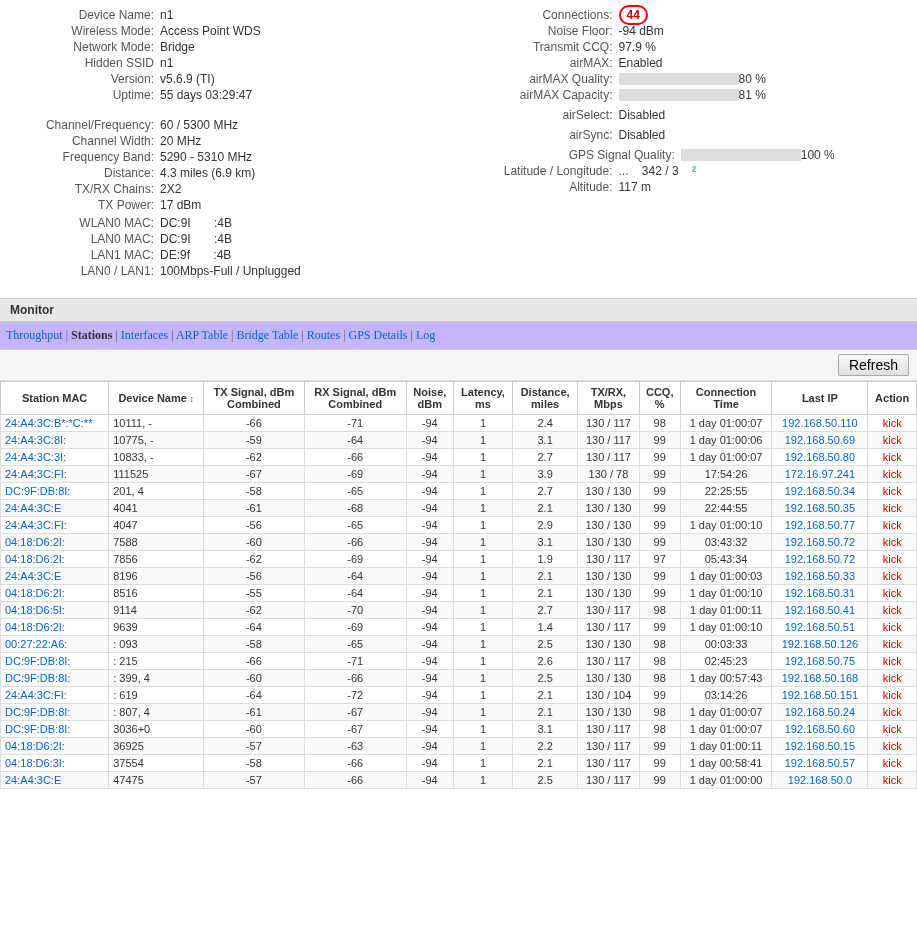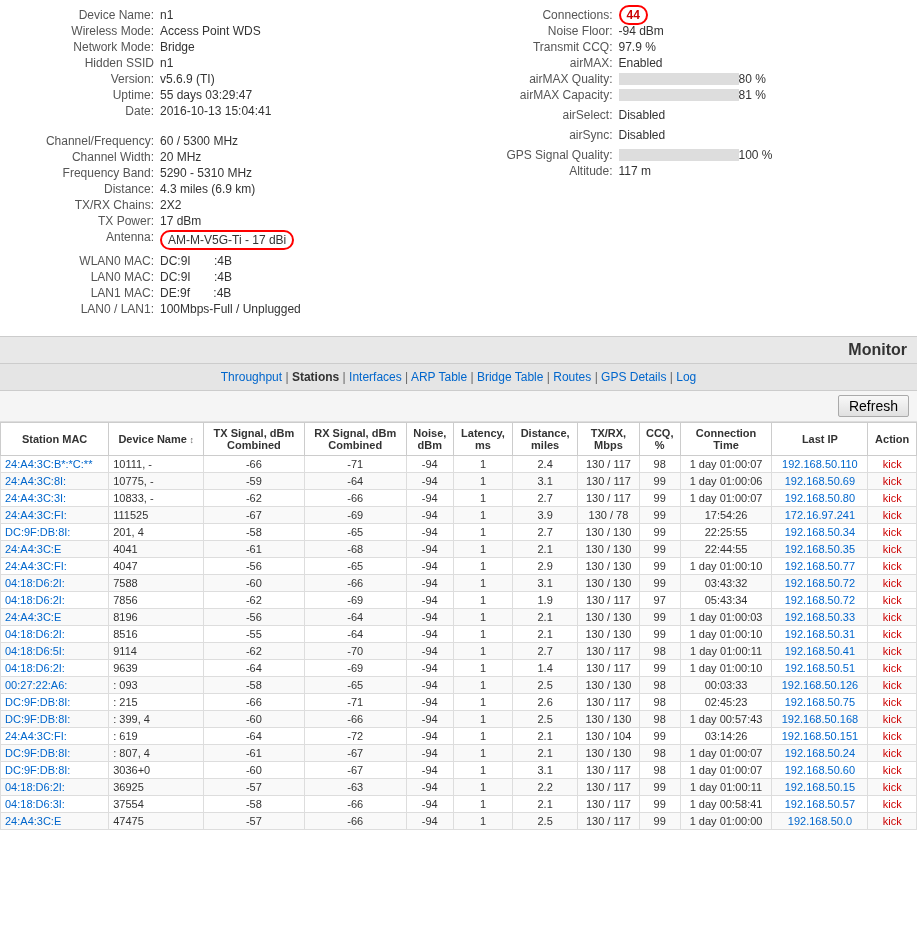--- a/index.html
+++ b/index.html
@@ -33,30 +33,30 @@
     .bar-airmax-quality { background: linear-gradient(to right, #ff0000, #ff8800, #ffff00, #88ff00, #00cc00); }
     .bar-airmax-capacity { background: linear-gradient(to right, #ff0000, #ff8800, #ffff00, #88ff00, #00cc00); }
     .bar-gps { background: linear-gradient(to right, #ff4400, #ffaa00, #ffff00, #aaff00, #00cc00, #00aaff); }
     
     .monitor-header { 
       background: #e8e8e8; 
       border-top: 1px solid #ccc; 
       border-bottom: 1px solid #ccc; 
       padding: 4px 10px; 
       font-weight: bold;
-      font-size: 16px;
+      font-size: 12px;
       margin-top: 10px;
-      text-align: right;
     }
     
     .nav-bar { 
-      text-align: center; 
+      text-align: left; 
       padding: 6px; 
       border-bottom: 1px solid #ccc;
-      background: #e5e5e5;
+      background: #c4b5fd;
+      font-family: Liberation Serif, serif;
     }
     .nav-bar a { color: #0066cc; text-decoration: none; font-size: 12px; }
     .nav-bar span { color: #666; }
     .nav-bar .active { color: #333; font-weight: bold; }
     
     .refresh-bar { 
       display: flex; 
       justify-content: flex-end; 
       padding: 4px 8px; 
       background: #f5f5f5;
@@ -123,24 +123,20 @@
         <span class="info-value">n1</span>
       </div>
       <div class="info-row">
         <span class="info-label">Version:</span>
         <span class="info-value">v5.6.9 (TI)</span>
       </div>
       <div class="info-row">
         <span class="info-label">Uptime:</span>
         <span class="info-value">55 days 03:29:47</span>
       </div>
-      <div class="info-row">
-        <span class="info-label">Date:</span>
-        <span class="info-value">2016-10-13 15:04:41</span>
-      </div>
       <div class="info-row" style="margin-top:16px;">
         <span class="info-label">Channel/Frequency:</span>
         <span class="info-value">60 / 5300 MHz</span>
       </div>
       <div class="info-row">
         <span class="info-label">Channel Width:</span>
         <span class="info-value">20 MHz</span>
       </div>
       <div class="info-row">
         <span class="info-label">Frequency Band:</span>
@@ -150,26 +146,20 @@
         <span class="info-label">Distance:</span>
         <span class="info-value">4.3 miles (6.9 km)</span>
       </div>
       <div class="info-row">
         <span class="info-label">TX/RX Chains:</span>
         <span class="info-value">2X2</span>
       </div>
       <div class="info-row">
         <span class="info-label">TX Power:</span>
         <span class="info-value">17 dBm</span>
-      </div>
-      <div class="info-row">
-        <span class="info-label">Antenna:</span>
-        <span class="info-value">
-          <span class="antenna-highlight">AM-M-V5G-Ti - 17 dBi</span>
-        </span>
       </div>
       <div class="info-row" style="margin-top:4px;">
         <span class="info-label">WLAN0 MAC:</span>
         <span class="info-value">DC:9I <span style="margin-left:20px;">:4B</span></span>
       </div>
       <div class="info-row">
         <span class="info-label">LAN0 MAC:</span>
         <span class="info-value">DC:9I <span style="margin-left:20px;">:4B</span></span>
       </div>
       <div class="info-row">
@@ -220,27 +210,33 @@
         </span>
       </div>
       <div class="info-row" style="margin-top:6px;">
         <span class="info-label">airSelect:</span>
         <span class="info-value">Disabled</span>
       </div>
       <div class="info-row" style="margin-top:6px;">
         <span class="info-label">airSync:</span>
         <span class="info-value">Disabled</span>
       </div>
-      <div class="info-row" style="margin-top:6px;">
+      <div class="info-row" style="margin-top:6px;justify-content:center;">
         <span class="info-label">GPS Signal Quality:</span>
         <span class="info-value bar-container">
           <span class="bar-outer">
             <span class="bar-inner bar-gps" style="width:100%;"></span>
           </span>
           <span>100 %</span>
+        </span>
+      </div>
+      <div class="info-row">
+        <span class="info-label">Latitude / Longitude:</span>
+        <span class="info-value">
+          <a href="#">...</a>&nbsp;&nbsp;&nbsp;&nbsp;342 / 3&nbsp;&nbsp;&nbsp;&nbsp;<a href="#">²</a>
         </span>
       </div>
       <div class="info-row">
         <span class="info-label">Altitude:</span>
         <span class="info-value">117 m</span>
       </div>
     </div>
   </div>
 </div>
 

